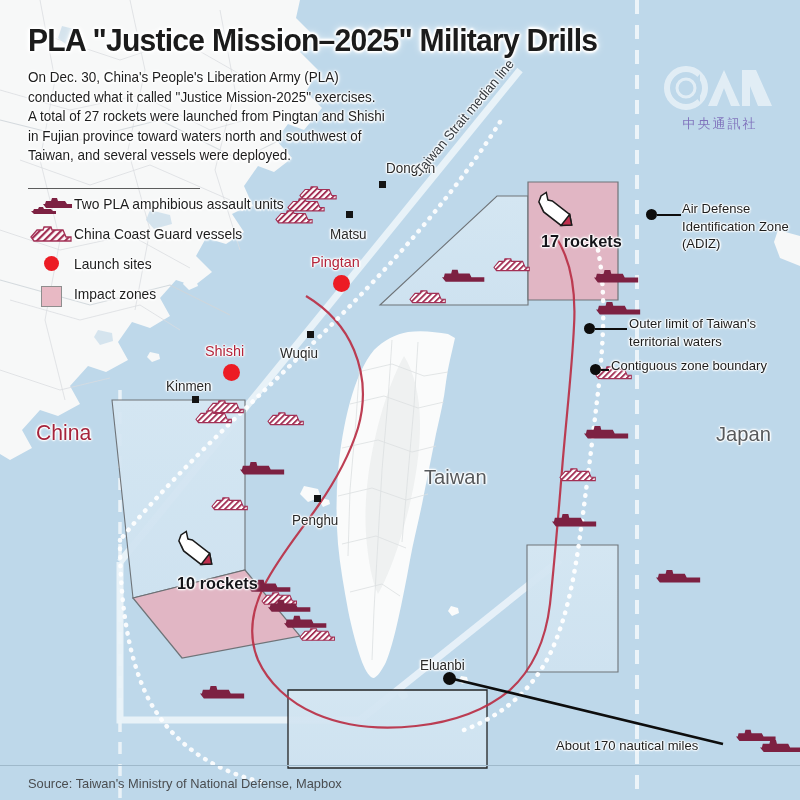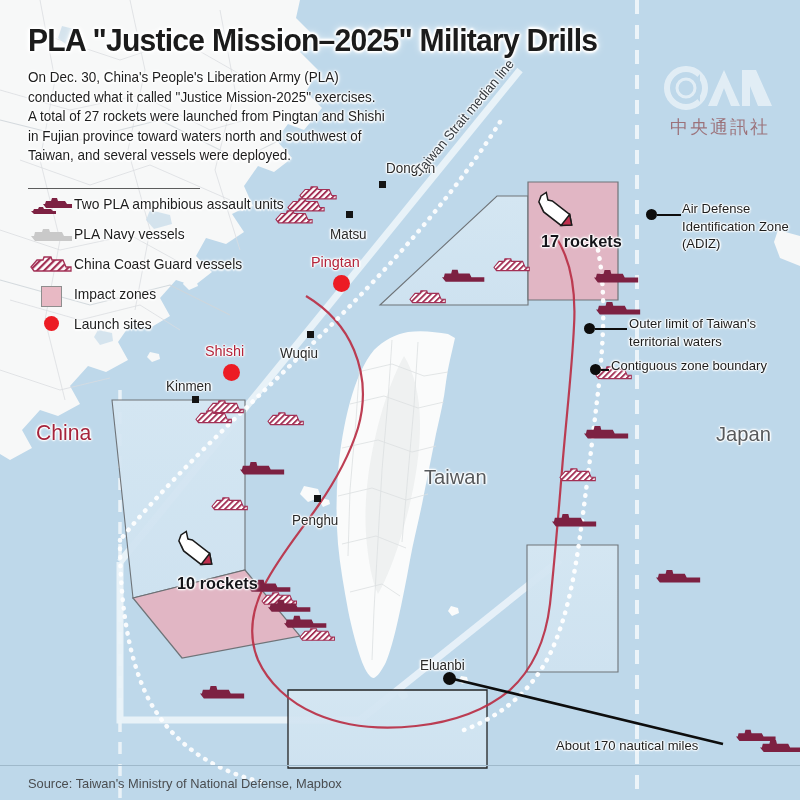--- a/index.html
+++ b/index.html
@@ -173,22 +173,22 @@
   
   .cna-logo {
     position: absolute;
     right: 24px;
     top: 66px;
     width: 112px;
     text-align: center;
     opacity: 0.55;
   }
   .cna-sub {
-    font-size: 18px;
-    color: #7f1d1d;
+    font-size: 13px;
+    color: #4c1d95;
     letter-spacing: 2px;
     margin-top: 1px;
     font-family: "DejaVu Sans", sans-serif;
   }
 
   
   .footer-rule {
     position: absolute;
     left: 0;
     bottom: 34px;
@@ -488,56 +488,48 @@
     <div class="legend-row">
       <div class="legend-key">
         <svg width="44" height="22" viewBox="0 0 44 22">
           <path d="M14,8 L16,8 L17,5 L22,5 L23,2 L28,2 L29,5 L36,5 L38,8 L43,8 L43,12 L17,12 L14,8 Z" fill="#7d2142"></path>
           <path d="M2,15 L4,15 L5,13 L9,13 L10,11 L14,11 L15,13 L22,13 L24,15 L27,15 L27,18 L5,18 L2,15 Z" fill="#7d2142"></path>
         </svg>
       </div>
       <div class="legend-label">Two PLA amphibious assault units</div>
     </div>
 
-    <div class="legend-row">
-      <div class="legend-key">
-        <svg width="44" height="18" viewBox="0 0 44 18">
-          <path d="M2,10 L5,10 L6,6 L13,6 L14,3 L20,3 L21,6 L33,6 L35,10 L43,10 L43,15 L6,15 L2,10 Z" fill="#c9c9c9"></path>
-        </svg>
-      </div>
-      <div class="legend-label">PLA Navy vessels</div>
-    </div>
 
     <div class="legend-row">
       <div class="legend-key">
         <svg width="44" height="18" viewBox="0 0 44 18">
           <defs>
             <pattern id="cgHatch2" width="5" height="5" patternUnits="userSpaceOnUse" patternTransform="rotate(45)">
               <rect width="5" height="5" fill="#ffffff"></rect>
               <rect width="2.2" height="5" fill="#a33055"></rect>
             </pattern>
           </defs>
           <path d="M2,11 L8,4 L14,4 L15,1 L22,1 L23,4 L34,4 L37,11 L42,11 L42,15 L5,15 L2,11 Z" fill="url(#cgHatch2)" stroke="#a33055" stroke-width="1.3"></path>
         </svg>
       </div>
       <div class="legend-label">China Coast Guard vessels</div>
     </div>
 
     <div class="legend-row">
       <div class="legend-key">
+        <div class="dot-red"></div>
+      </div>
+      <div class="legend-label">Launch sites</div>
+    </div>
+
+    <div class="legend-row">
+      <div class="legend-key">
         <div class="swatch-impact"></div>
       </div>
       <div class="legend-label">Impact zones</div>
-    </div>
-
-    <div class="legend-row">
-      <div class="legend-key">
-        <div class="dot-red"></div>
-      </div>
-      <div class="legend-label">Launch sites</div>
     </div>
   </div>
 
   <div class="mlabel china" style="left:36px; top:420px;">China</div>
   <div class="mlabel country" style="left:424px; top:465px;">Taiwan</div>
   <div class="mlabel country" style="left:716px; top:422px;">Japan</div>
 
   <div class="mlabel" style="left:386px; top:160px;">Dongyin</div>
   <div class="sq" style="left:379px; top:181px;"></div>
 

